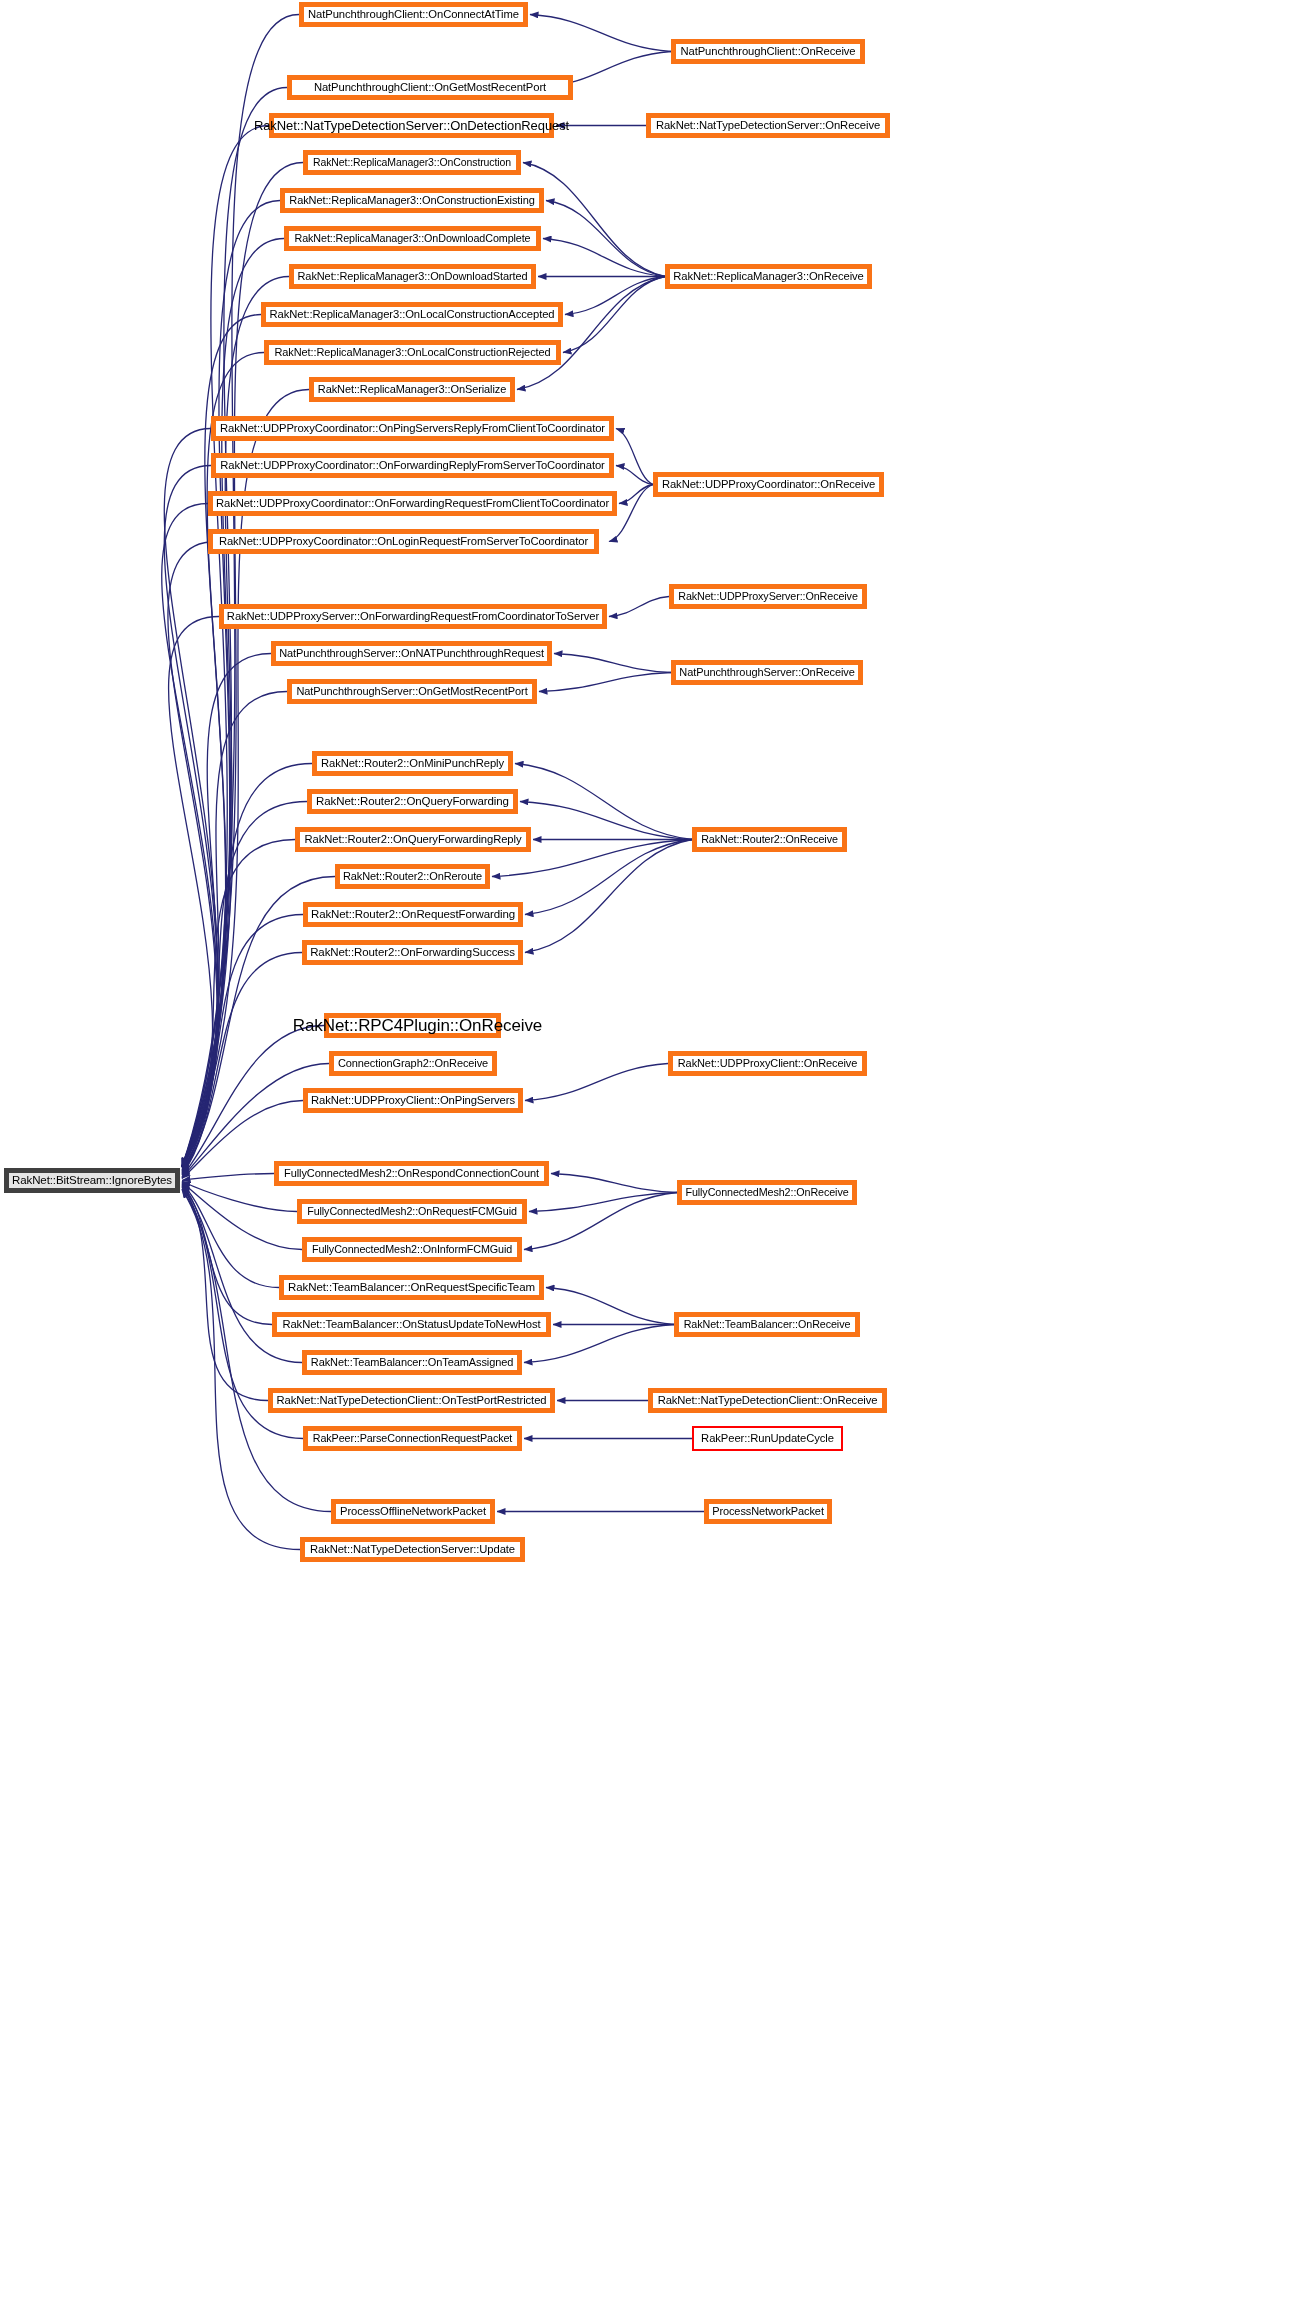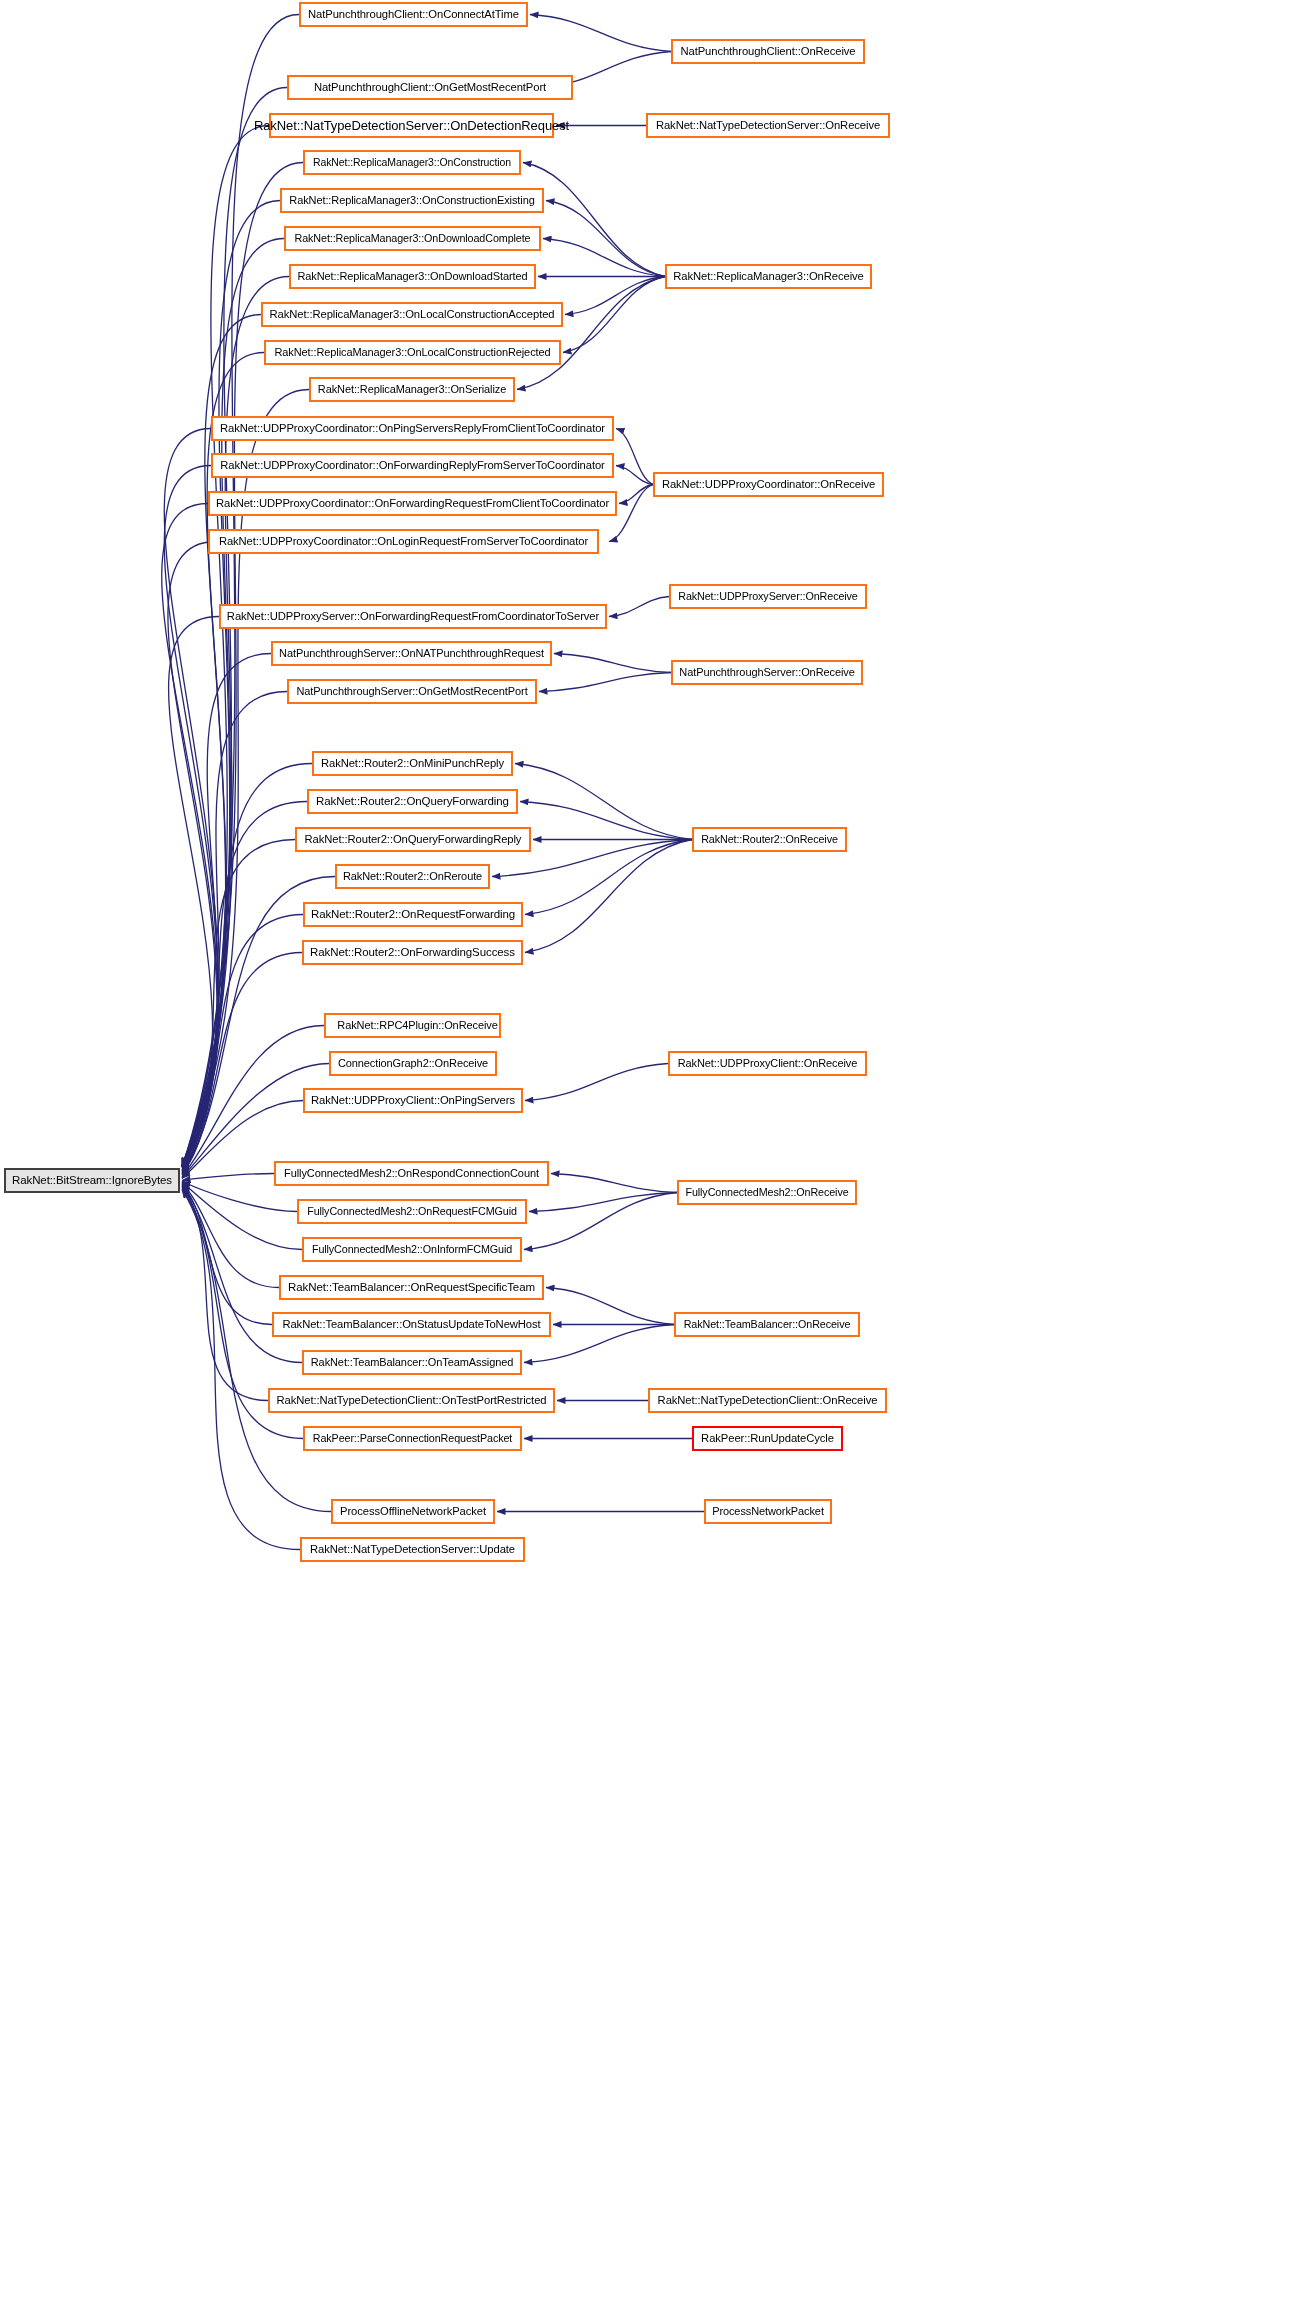--- a/index.html
+++ b/index.html
@@ -2,21 +2,21 @@
 <html><head>
 <meta charset="utf-8">
 <style>
   html,body{margin:0;padding:0;background:#ffffff;}
   body{font-family:"Liberation Sans","DejaVu Sans",sans-serif;}
   #graph{position:relative;width:1315px;height:2315px;background:#ffffff;overflow:hidden;}
   #edges{position:absolute;left:0;top:0;width:1315px;height:2315px;pointer-events:none;}
   .node{
     position:absolute;
     box-sizing:border-box;
-    border:2px solid #f97316;
+    border:5px solid #f97316;
     background:#ffffff;
     color:#000000;
     font-size:11.5px;
     line-height:1;
     display:flex;
     align-items:center;
     justify-content:center;
     white-space:nowrap;
     height:25px;
     letter-spacing:-0.1px;
@@ -180,21 +180,21 @@
       <div class="node" style="left: 335px; top: 864px; width: 155px;">
         <span class="lbl" style="font-size: 11px;">RakNet::Router2::OnReroute</span>
       </div>
       <div class="node" style="left: 303px; top: 902px; width: 220px;">
         <span class="lbl">RakNet::Router2::OnRequestForwarding</span>
       </div>
       <div class="node" style="left: 302px; top: 940px; width: 221px;">
         <span class="lbl">RakNet::Router2::OnForwardingSuccess</span>
       </div>
       <div class="node" style="left: 324px; top: 1013px; width: 177px;">
-        <span class="lbl" style="font-size: 11px; padding-left: 16px;">RakNet::RPC4Plugin::OnReceive</span>
+        <span class="lbl" style="font-size: 17px; padding-left: 16px;">RakNet::RPC4Plugin::OnReceive</span>
       </div>
       <div class="node" style="left: 329px; top: 1051px; width: 168px;">
         <span class="lbl" style="font-size: 11px;">ConnectionGraph2::OnReceive</span>
       </div>
       <div class="node" style="left: 303px; top: 1088px; width: 220px;">
         <span class="lbl" style="font-size: 11.25px;">RakNet::UDPProxyClient::OnPingServers</span>
       </div>
       <div class="node" style="left: 274px; top: 1161px; width: 275px;">
         <span class="lbl" style="font-size: 11px;">FullyConnectedMesh2::OnRespondConnectionCount</span>
       </div>

